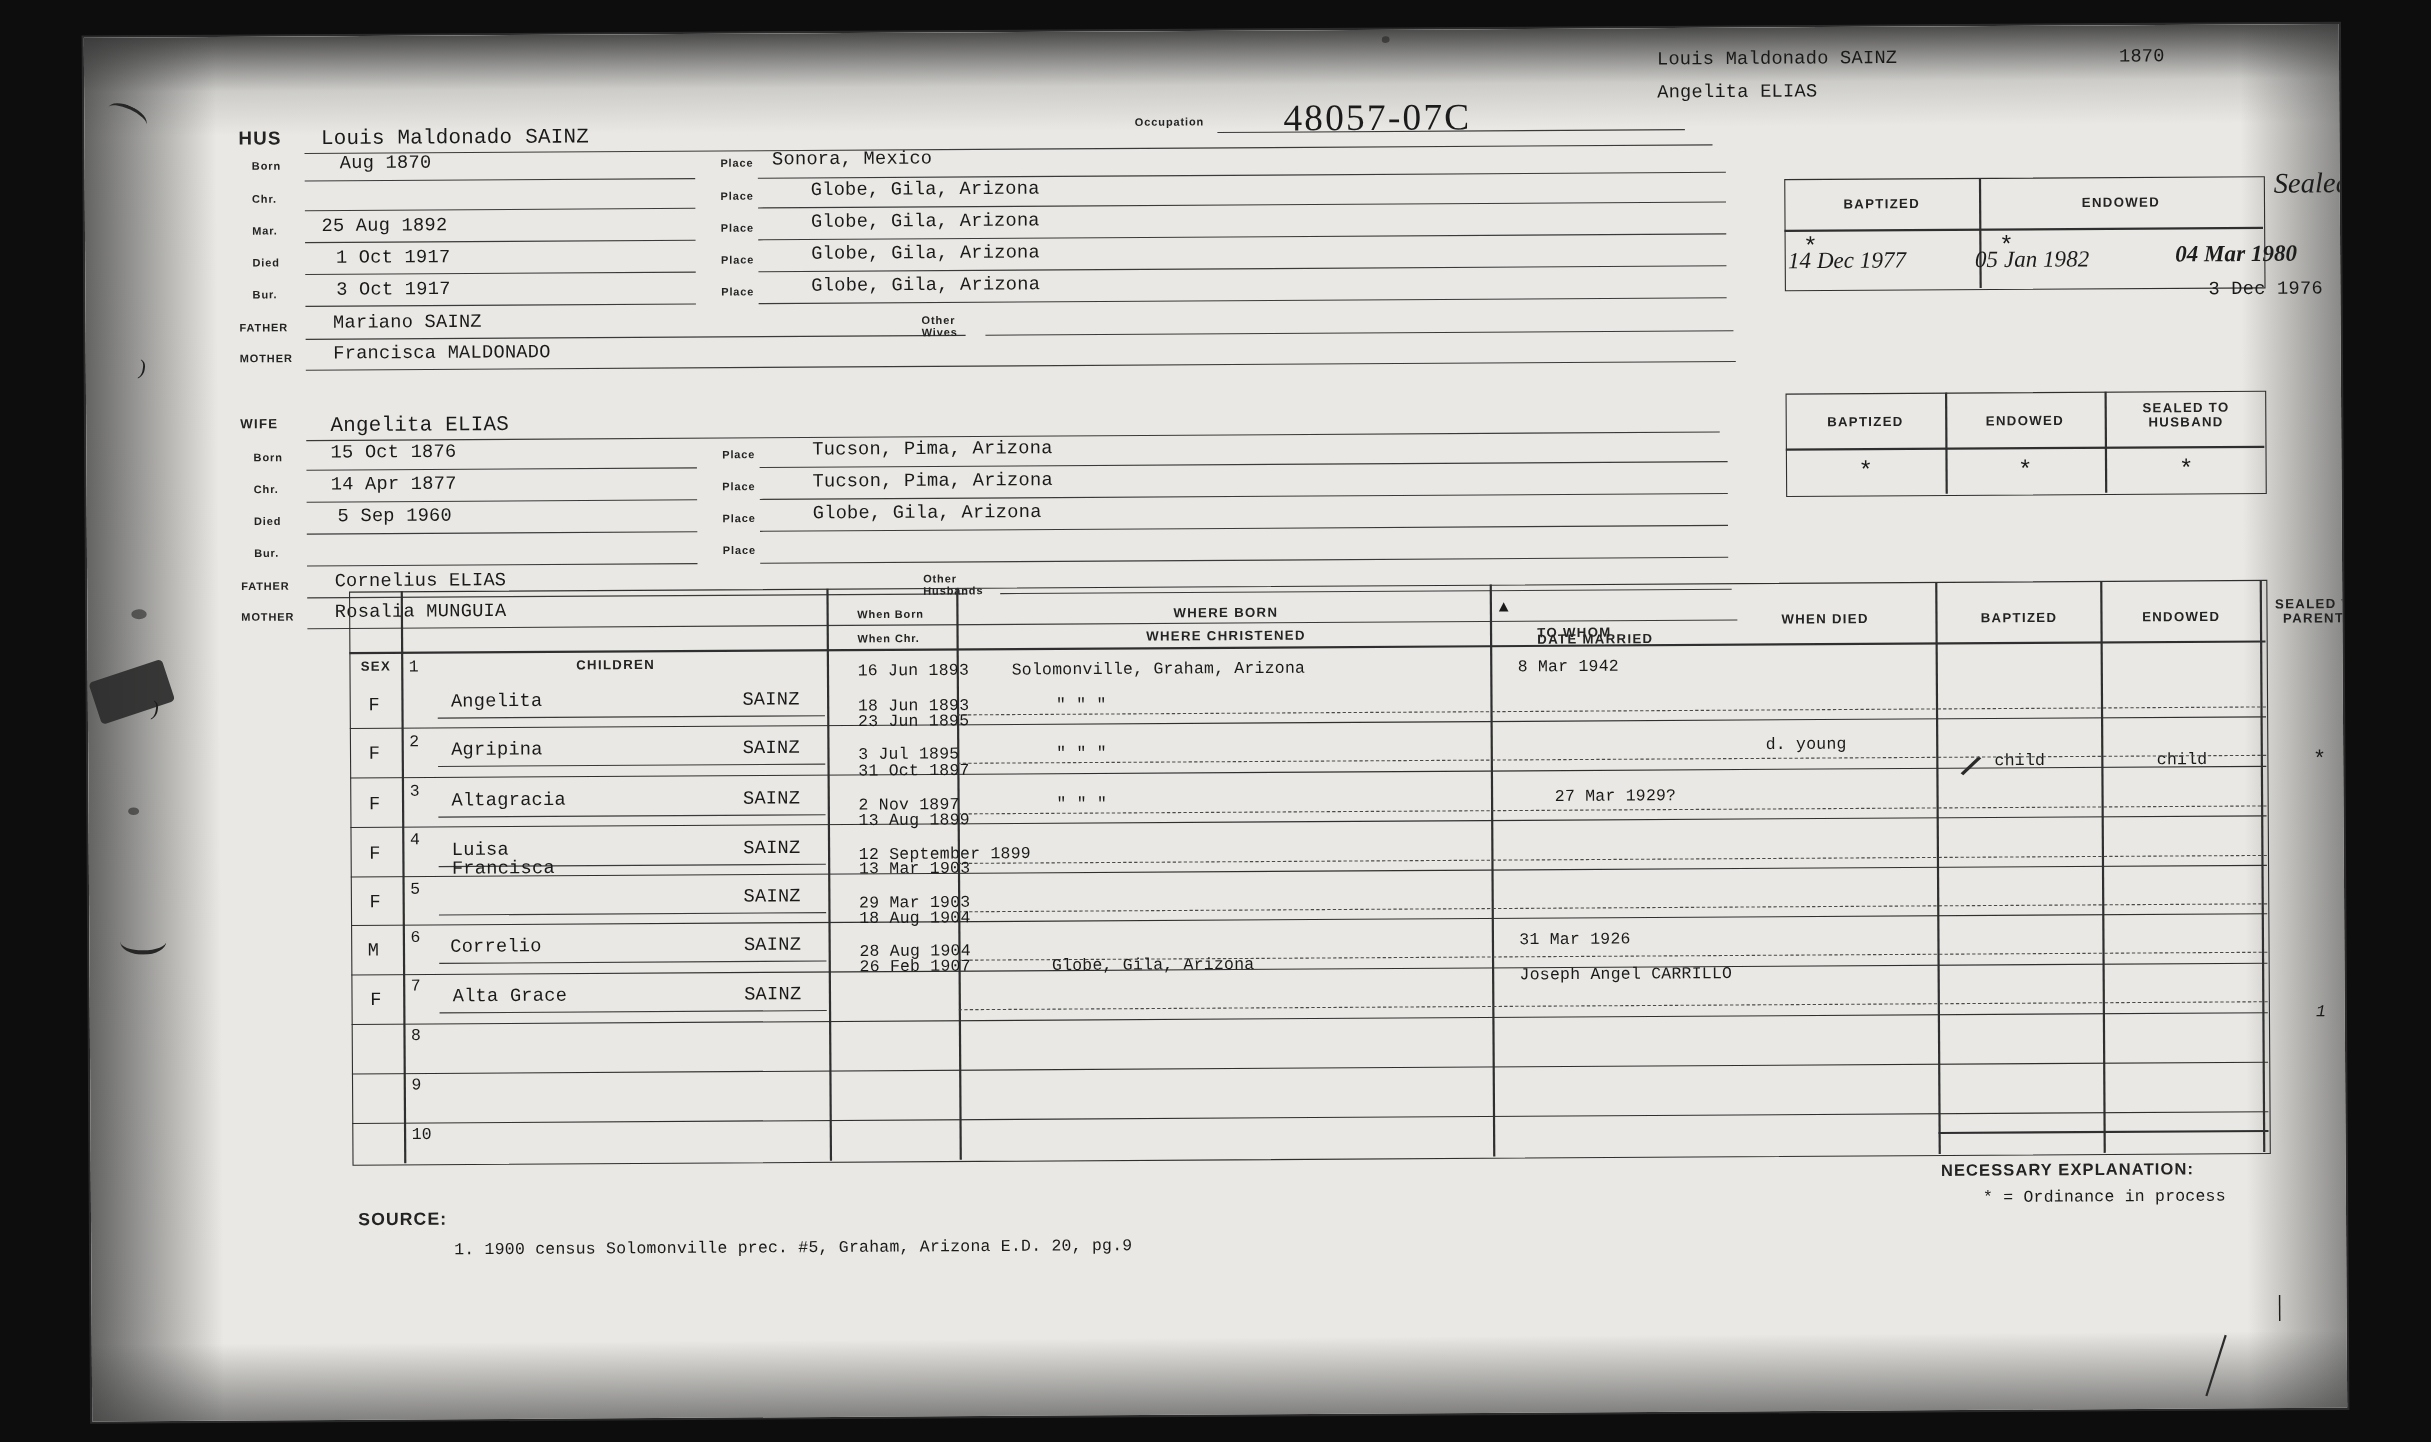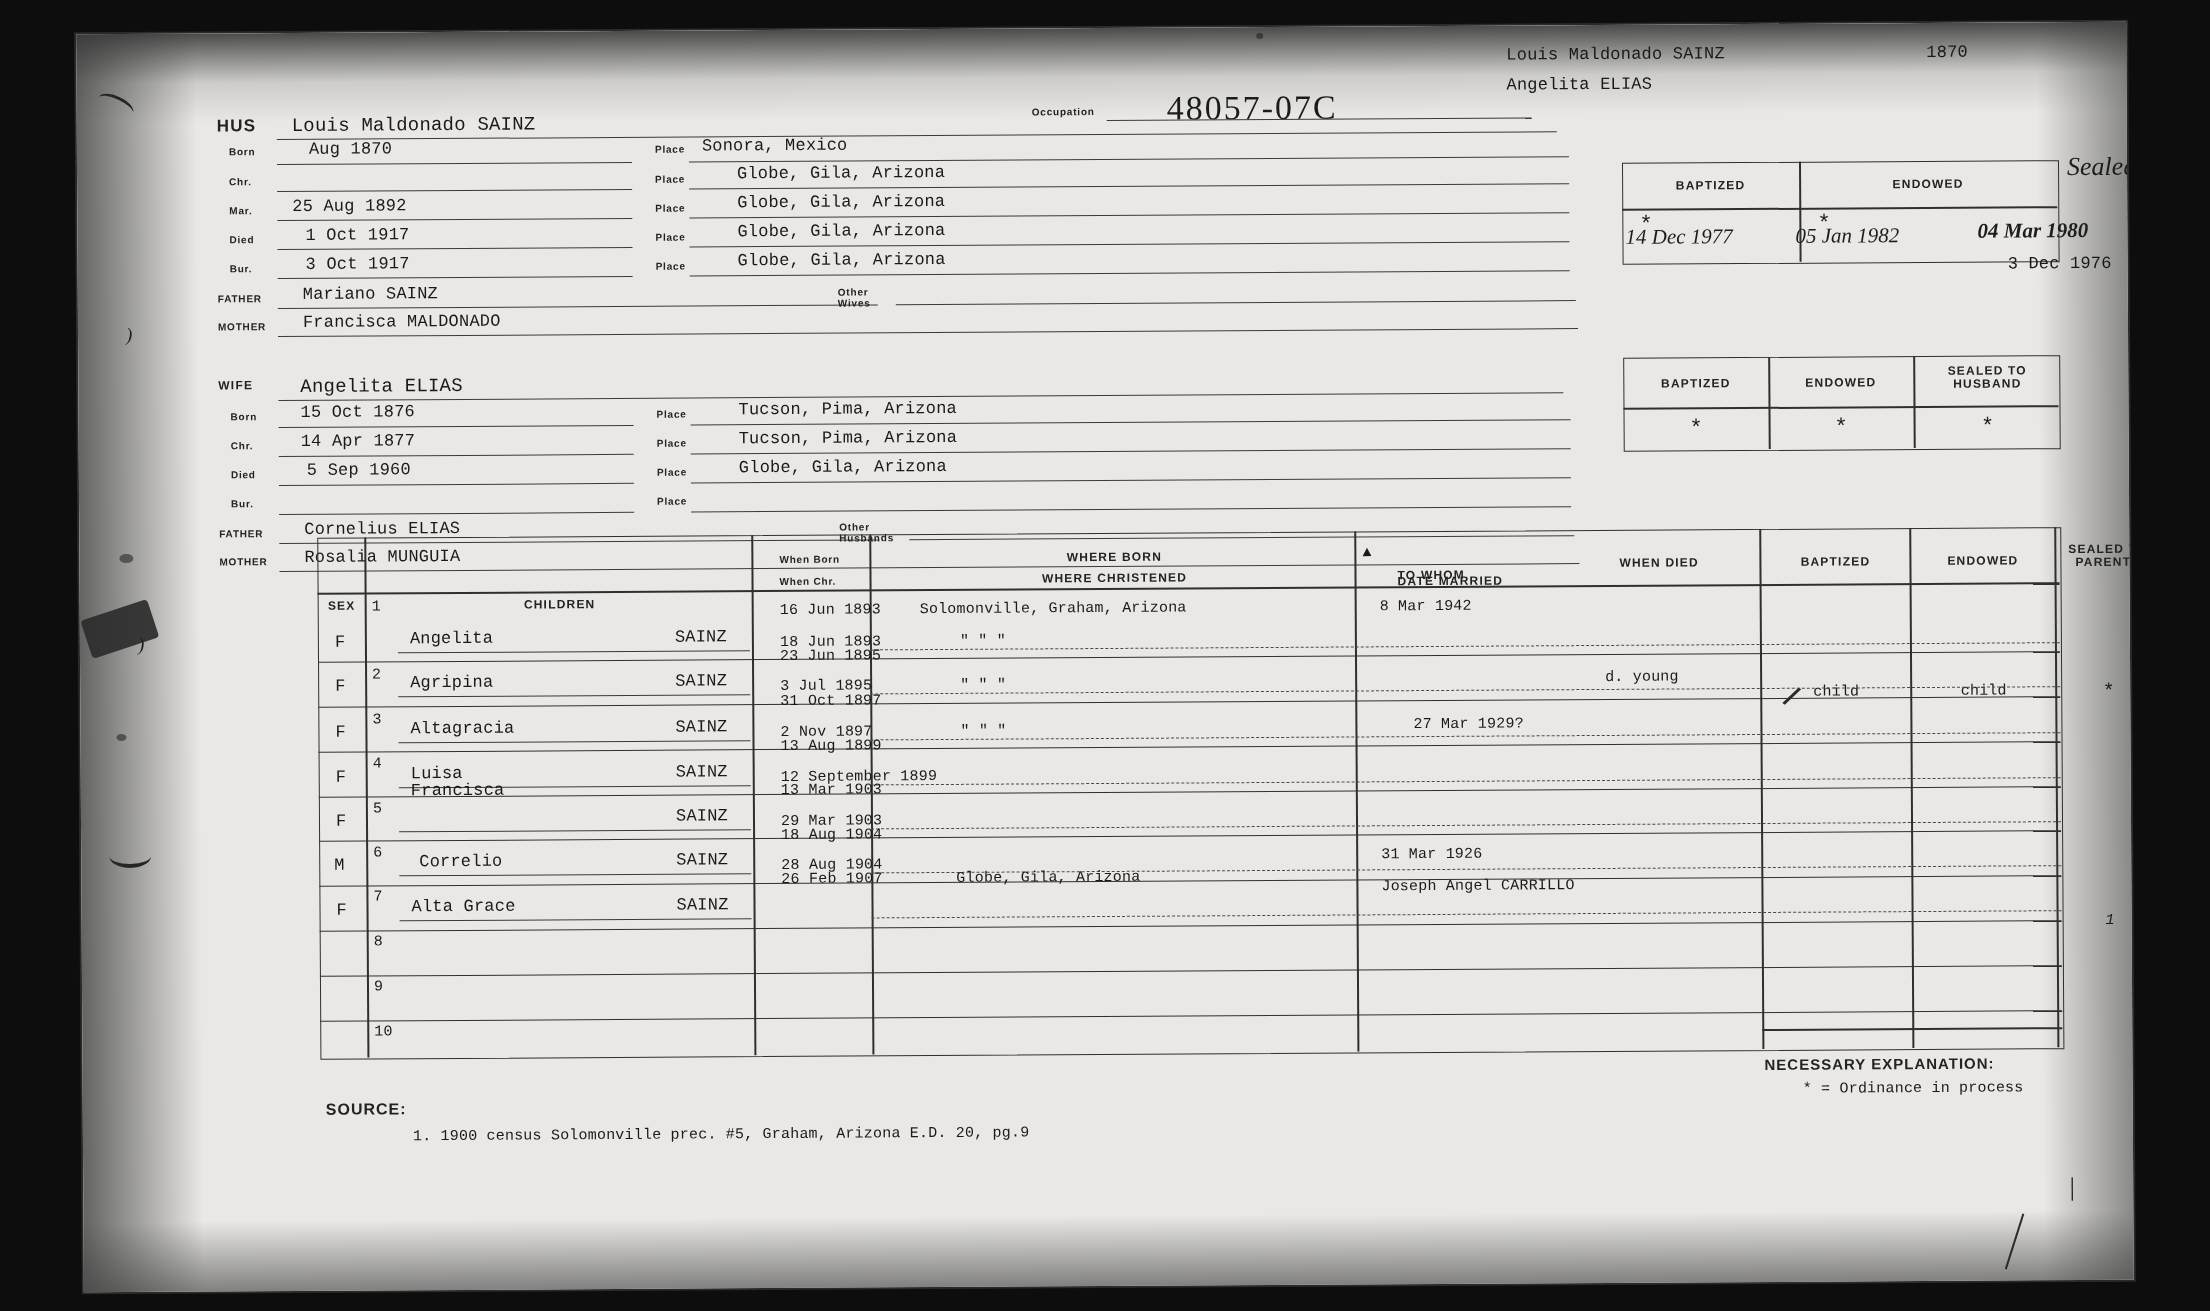--- a/index.html
+++ b/index.html
@@ -305,21 +305,21 @@
       <div class="abs typed sm" style="left:700px;top:752px;">13 Mar 1903</div>
       <div class="abs typed sm" style="left:700px;top:783px;">29 Mar 1903</div>
       <div class="rule" style="left:318px;top:799px;width:352px;"></div>
       <div class="dash" style="left:790px;top:799px;width:1190px;"></div>
       <div class="gridline" style="left:238px;top:808px;width:1742px;height:1.4px;"></div>
     </div>
 
     <div>
       <div class="abs typed sm" style="left:292px;top:812px;">6</div>
       <div class="abs typed" style="left:253px;top:823px;">M</div>
-      <div class="abs typed" style="left:338px;top:820px;">Correlio</div>
+      <div class="abs typed" style="left:328px;top:820px;">Correlio</div>
       <div class="abs typed" style="left:595px;top:820px;">SAINZ</div>
       <div class="abs typed sm" style="left:700px;top:797px;">18 Aug 1904</div>
       <div class="abs typed sm" style="left:700px;top:827px;">28 Aug 1904</div>
       <div class="abs typed sm" style="left:1300px;top:820px;">31 Mar 1926</div>
       <div class="abs typed sm" style="left:1300px;top:852px;">Joseph Angel CARRILLO</div>
       <div class="rule" style="left:318px;top:843px;width:352px;"></div>
       <div class="dash" style="left:790px;top:843px;width:1190px;"></div>
       <div class="gridline" style="left:238px;top:853px;width:1742px;height:1.4px;"></div>
     </div>
 

